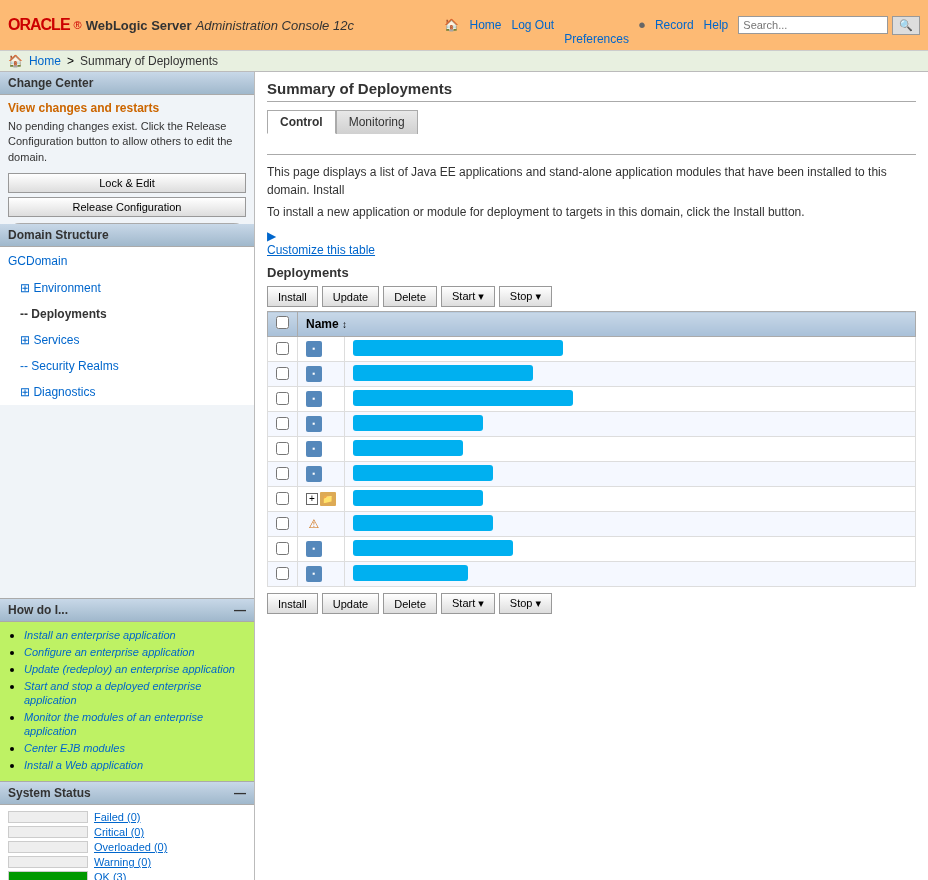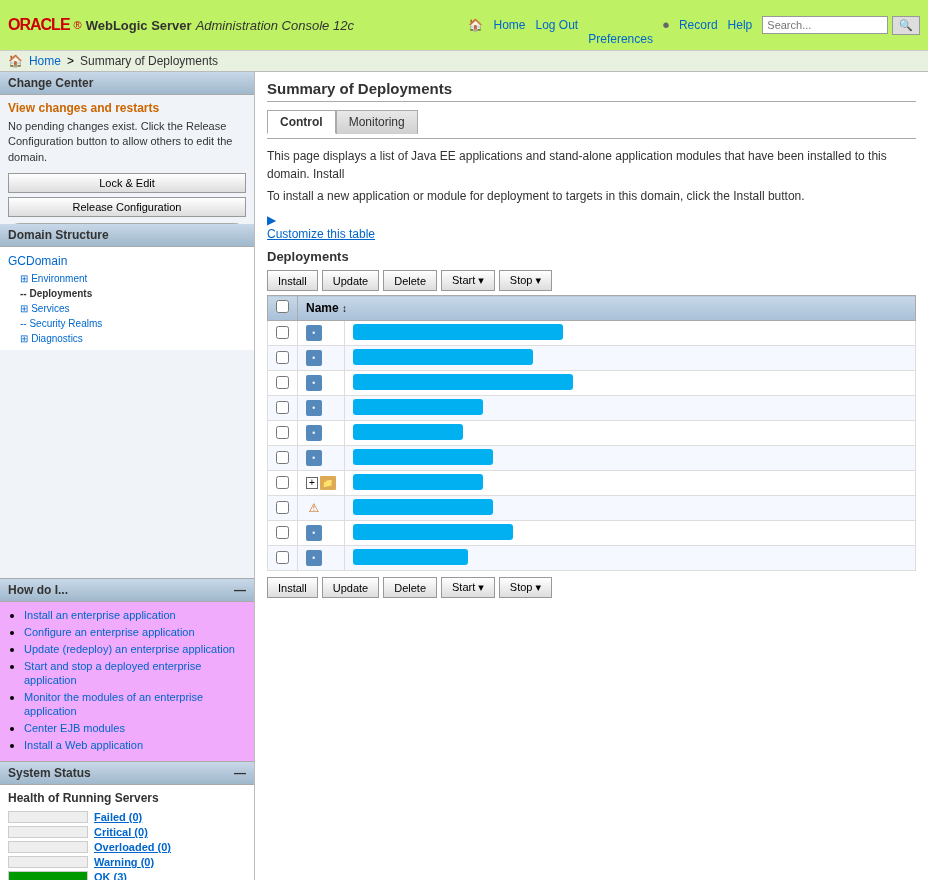--- a/index.html
+++ b/index.html
@@ -1,19 +1,19 @@
 <!DOCTYPE html>
 <html><head>
   <meta charset="utf-8">
   <style>
     * { box-sizing: border-box; margin: 0; padding: 0; }
     body { font-family: Arial, sans-serif; font-size: 12px; background: #fff; }
 
     
-    #header { background: #bef264; border-bottom: 1px solid #ccc; padding: 4px 8px; display: flex; align-items: center; gap: 8px; }
+    #header { background: #fdba74; border-bottom: 1px solid #ccc; padding: 4px 8px; display: flex; align-items: center; gap: 8px; }
     #oracle-logo { display: flex; align-items: center; gap: 4px; }
     .oracle-text { color: #cc0000; font-size: 16px; font-weight: bold; letter-spacing: -1px; }
     .weblogic-text { font-size: 13px; font-weight: bold; color: #333; }
     .console-text { font-size: 13px; color: #333; font-style: italic; }
     #nav-bar { display: flex; align-items: center; gap: 8px; background: #e8f0e8; padding: 4px 8px; border-bottom: 1px solid #ccc; }
     #nav-bar a { color: #0066cc; text-decoration: none; font-size: 12px; }
     #search-bar { margin-left: auto; display: flex; align-items: center; gap: 4px; }
     #search-bar input { border: 1px solid #999; padding: 2px 4px; font-size: 11px; width: 160px; }
 
     
@@ -26,47 +26,47 @@
     #change-center { border-bottom: 1px solid #aaa; }
     .section-header { background: linear-gradient(to bottom, #c8d8e8, #a0b8cc); padding: 4px 8px; font-weight: bold; font-size: 12px; color: #333; border-bottom: 1px solid #aaa; display: flex; justify-content: space-between; align-items: center; }
     .section-content { padding: 6px 8px; background: #f0f4f8; }
     .change-center-title { color: #cc6600; font-weight: bold; font-size: 12px; margin-bottom: 4px; }
     .change-center-text { font-size: 11px; color: #333; margin-bottom: 8px; line-height: 1.4; }
     .btn-lock { display: block; width: 100%; background: linear-gradient(to bottom, #fff, #ddd); border: 1px solid #999; padding: 3px 8px; font-size: 11px; cursor: pointer; margin-bottom: 4px; text-align: center; }
     .btn-release { display: block; width: 100%; background: linear-gradient(to bottom, #fff, #ddd); border: 1px solid #999; padding: 3px 8px; font-size: 11px; cursor: pointer; text-align: center; }
 
     
     #domain-structure { border-bottom: 1px solid #aaa; flex: 1; }
-    .tree-item { padding: 2px 8px; cursor: pointer; color: #0066cc; font-size: 10px; }
+    .tree-item { padding: 2px 8px; cursor: pointer; color: #0066cc; font-size: 12px; margin-top: 8px; }
     .tree-item.selected { font-weight: bold; color: #333; text-decoration: none; }
     .tree-indent1 { padding-left: 20px; }
     .tree-content { padding: 4px 0; background: #fff; }
     .tree-root { color: #0066cc; font-size: 12px; padding: 3px 8px; }
 
     
     #how-do-i { border-bottom: 1px solid #aaa; }
-    .how-do-i-content { padding: 6px 8px; background: #f0abfc; }
+    .how-do-i-content { padding: 6px 8px; background: #bef264; font-style: italic; }
     .how-do-i-content ul { list-style: disc; padding-left: 16px; }
     .how-do-i-content li { margin-bottom: 3px; }
     .how-do-i-content a { color: #0066cc; text-decoration: none; font-size: 11px; }
 
     
     #system-status { }
     .status-content { padding: 6px 8px; background: #fff; }
     .status-title { font-weight: bold; font-size: 12px; margin-bottom: 6px; color: #333; }
-    .status-row { display: flex; align-items: center; margin-bottom: 3px; gap: 6px; font-weight: bold; }
+    .status-row { display: flex; align-items: center; margin-bottom: 3px; gap: 6px; }
     .status-bar-container { width: 80px; height: 12px; background: #eee; border: 1px solid #ccc; }
     .status-bar { height: 100%; }
     .status-label { font-size: 11px; color: #0066cc; }
 
     
     #content { flex: 1; overflow-y: auto; padding: 0; }
     #content-inner { padding: 8px 12px; }
     .page-title { font-size: 15px; font-weight: bold; color: #333; margin-bottom: 8px; border-bottom: 1px solid #aaa; padding-bottom: 4px; }
-    .tabs { display: flex; gap: 0; margin-bottom: 4px; }
+    .tabs { display: flex; gap: 0; margin-bottom: 20px; }
     .tab { padding: 4px 12px; border: 1px solid #aaa; background: linear-gradient(to bottom, #e8e8e8, #d0d0d0); cursor: pointer; font-size: 12px; color: #333; border-bottom: none; }
     .tab.active { background: #fff; border-bottom: 1px solid #fff; font-weight: bold; color: #333; z-index: 1; }
     .tab-border { border-bottom: 1px solid #aaa; margin-bottom: 8px; }
     .info-text { font-size: 12px; color: #333; margin-bottom: 4px; line-height: 1.5; }
     .customize-link { color: #0066cc; font-size: 12px; cursor: pointer; margin-bottom: 8px; display: block; }
     .deployments-title { font-weight: bold; font-size: 13px; margin-bottom: 6px; color: #333; }
 
     
     .table-toolbar { display: flex; gap: 4px; margin-bottom: 4px; }
     .btn-toolbar { background: linear-gradient(to bottom, #fff, #ddd); border: 1px solid #999; padding: 3px 10px; font-size: 11px; cursor: pointer; }
@@ -98,21 +98,21 @@
   </div>
   <div id="nav-bar" style="margin-left:auto;display:flex;align-items:center;gap:10px;background:transparent;border:none;padding:0;">
     <span style="color:#666;">🏠</span>
     <a href="#">Home</a>
     <a href="#" style="color:#0066cc;text-decoration:none;font-size:12px;">Log Out</a>
     <a href="#" style="color:#0066cc;text-decoration:none;font-size:12px;margin-top:28px;">Preferences</a>
     <span style="color:#666;">⏺</span>
     <a href="#" style="color:#0066cc;text-decoration:none;font-size:12px;">Record</a>
     <a href="#" style="color:#0066cc;text-decoration:none;font-size:12px;">Help</a>
     <div id="search-bar" style="display:flex;align-items:center;gap:4px;">
-      <input type="text" style="border: 1px solid rgb(153, 153, 153); padding: 2px 4px; font-size: 11px; width: 126px;" placeholder="Search...">
+      <input type="text" style="border: 1px solid rgb(153, 153, 153); padding: 2px 4px; font-size: 11px; width: 150px;" placeholder="Search...">
       <button style="background:#ddd;border:1px solid #999;padding:2px 6px;cursor:pointer;font-size:11px;">🔍</button>
     </div>
   </div>
 </div>
 
 <div style="background:#e8f0e0;padding:3px 8px;border-bottom:1px solid #bbb;font-size:12px;display:flex;align-items:center;gap:6px;">
   <span style="color:#666;">🏠</span>
   <a href="#" style="color:#0066cc;text-decoration:none;">Home</a>
   <span> &gt;</span>
   <span style="color:#333;">Summary of Deployments</span>
@@ -161,21 +161,20 @@
         </ul>
       </div>
     </div>
 
     <div id="system-status">
       <div class="section-header" style="display:flex;justify-content:space-between;">
         <span>System Status</span>
         <span style="cursor:pointer;">—</span>
       </div>
       <div class="status-content">
-        <div class="status-title">Health of Running Servers</div>
         <div class="status-row">
           <div class="status-bar-container">
               <div class="status-bar" style="width:0%;background:#cc0000;"></div>
             </div>
           <a class="status-label" href="#">Failed (0)</a>
         </div>
         <div class="status-row">
           <div class="status-bar-container">
               <div class="status-bar" style="width:0%;background:#cc0000;"></div>
             </div>

